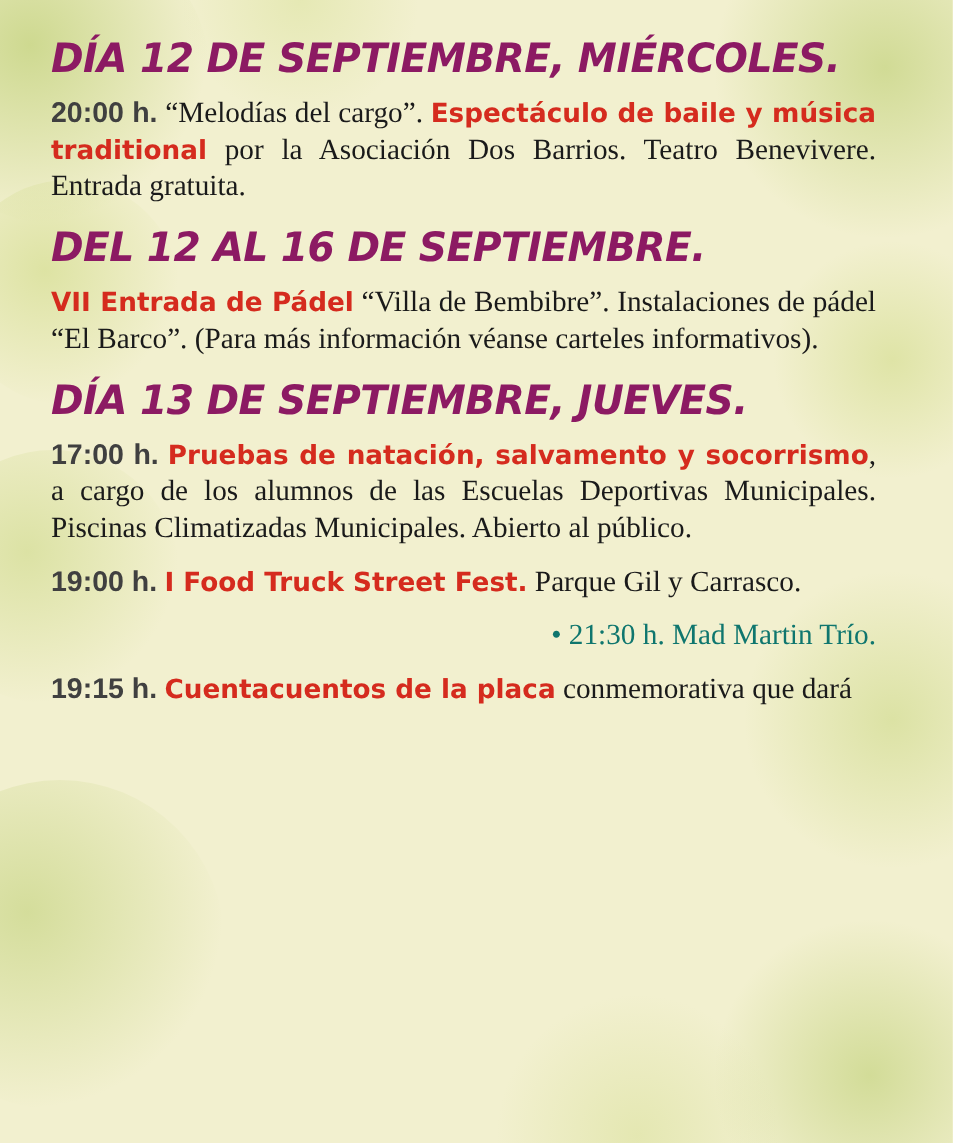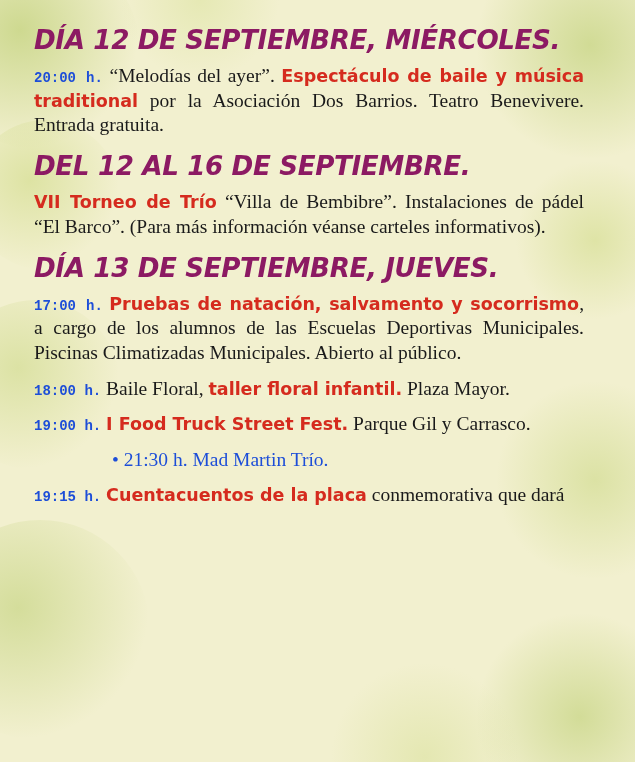--- a/index.html
+++ b/index.html
@@ -62,57 +62,57 @@
   }
   p.entry:last-child { margin-bottom: 0; }
 
   .red {
     color: #d52b1e;
     font-family: "DejaVu Sans", sans-serif;
     font-weight: bold;
     font-size: 17.5px;
   }
   .time {
-    color: #1d4ed8;
-    font-family: Liberation Mono, monospace;
+    color: #404040;
+    font-family: Liberation Sans, sans-serif;
     font-weight: bold;
-    font-size: 14px;
+    font-size: 19px;
   }
   .bullet-line {
     margin: 0 0 11px 0;
     padding-left: 78px;
     font-size: 19.5px;
     line-height: 1.26;
-    color: #1d4ed8;
+    color: #0f766e;
+    text-align: right;
   }
 </style>
 </head>
 <body>
 
 <div class="bokeh b1"></div>
 <div class="bokeh b2"></div>
 <div class="bokeh b3"></div>
 <div class="bokeh b4"></div>
 <div class="bokeh b5"></div>
 <div class="bokeh b6"></div>
 <div class="bokeh b7"></div>
 <div class="bokeh b8"></div>
 <div class="bokeh b9"></div>
 <div class="bokeh b10"></div>
 
 <div class="page" id="program-page">
     <div class="section">
       <h2 class="heading">DÍA 12 DE SEPTIEMBRE, MIÉRCOLES.</h2>
-      <p class="entry"><span class="time">20:00 h.</span><span> “Melodías del ayer”. </span><span class="red">Espectáculo de baile y música traditional</span><span> por la Asociación Dos Barrios. Teatro Benevivere. Entrada gratuita.</span></p>
+      <p class="entry"><span class="time">20:00 h.</span><span> “Melodías del cargo”. </span><span class="red">Espectáculo de baile y música traditional</span><span> por la Asociación Dos Barrios. Teatro Benevivere. Entrada gratuita.</span></p>
     </div>
     <div class="section">
       <h2 class="heading">DEL 12 AL 16 DE SEPTIEMBRE.</h2>
-      <p class="entry"><span class="red">VII Torneo de Trío</span><span> “Villa de Bembibre”. Instalaciones de pádel “El Barco”. (Para más información véanse carteles informativos).</span></p>
+      <p class="entry"><span class="red">VII Entrada de Pádel</span><span> “Villa de Bembibre”. Instalaciones de pádel “El Barco”. (Para más información véanse carteles informativos).</span></p>
     </div>
     <div class="section">
       <h2 class="heading">DÍA 13 DE SEPTIEMBRE, JUEVES.</h2>
       <p class="entry"><span class="time">17:00 h.</span><span> </span><span class="red">Pruebas de natación, salvamento y socorrismo</span><span>, a cargo de los alumnos de las Escuelas Deportivas Municipales. Piscinas Climatizadas Municipales. Abierto al público.</span></p>
-      <p class="entry"><span class="time">18:00 h.</span><span> Baile Floral, </span><span class="red">taller floral infantil.</span><span> Plaza Mayor.</span></p>
       <p class="entry"><span class="time">19:00 h.</span><span> </span><span class="red">I Food Truck Street Fest.</span><span> Parque Gil y Carrasco.</span></p>
       <p class="bullet-line"><span>• 21:30 h. Mad Martin Trío.</span></p>
       <p class="entry"><span class="time">19:15 h.</span><span> </span><span class="red">Cuentacuentos de la placa</span><span> conmemorativa que dará</span></p>
     </div>
   </div>
 
 </body></html>

